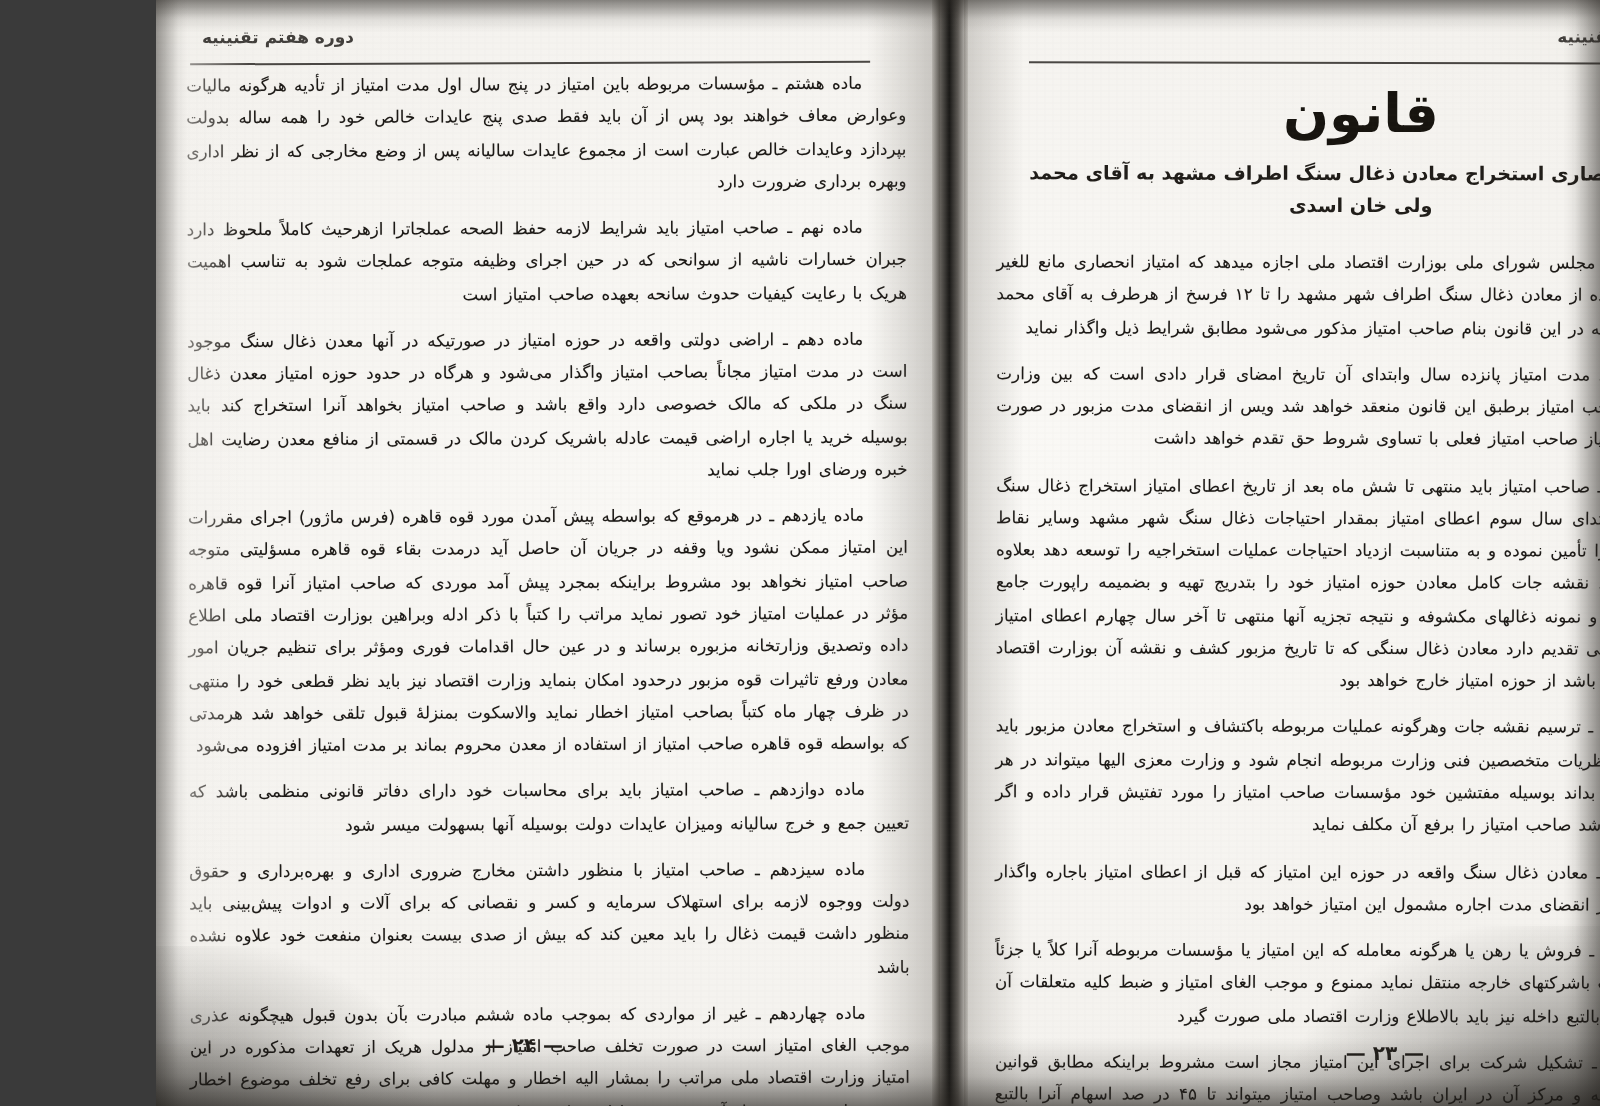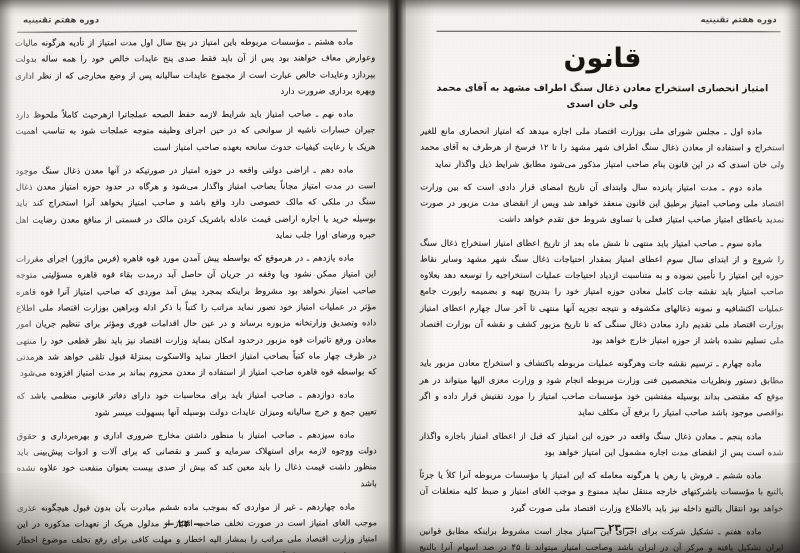--- a/index.html
+++ b/index.html
@@ -3,21 +3,21 @@
 <meta charset="utf-8">
 <title>Scanned Document Spread</title>
 <style>
   html, body {
     margin: 0;
     padding: 0;
     background: #3a3a3a;
   }
   #scan {
     position: relative;
-    width: 800px;
+    width: 722px;
     height: 553px;
     overflow: hidden;
     background: #f2f0ec;
     font-family: "DejaVu Sans", sans-serif;
   }
 
   
   .paper-base {
     position: absolute;
     inset: 0;

